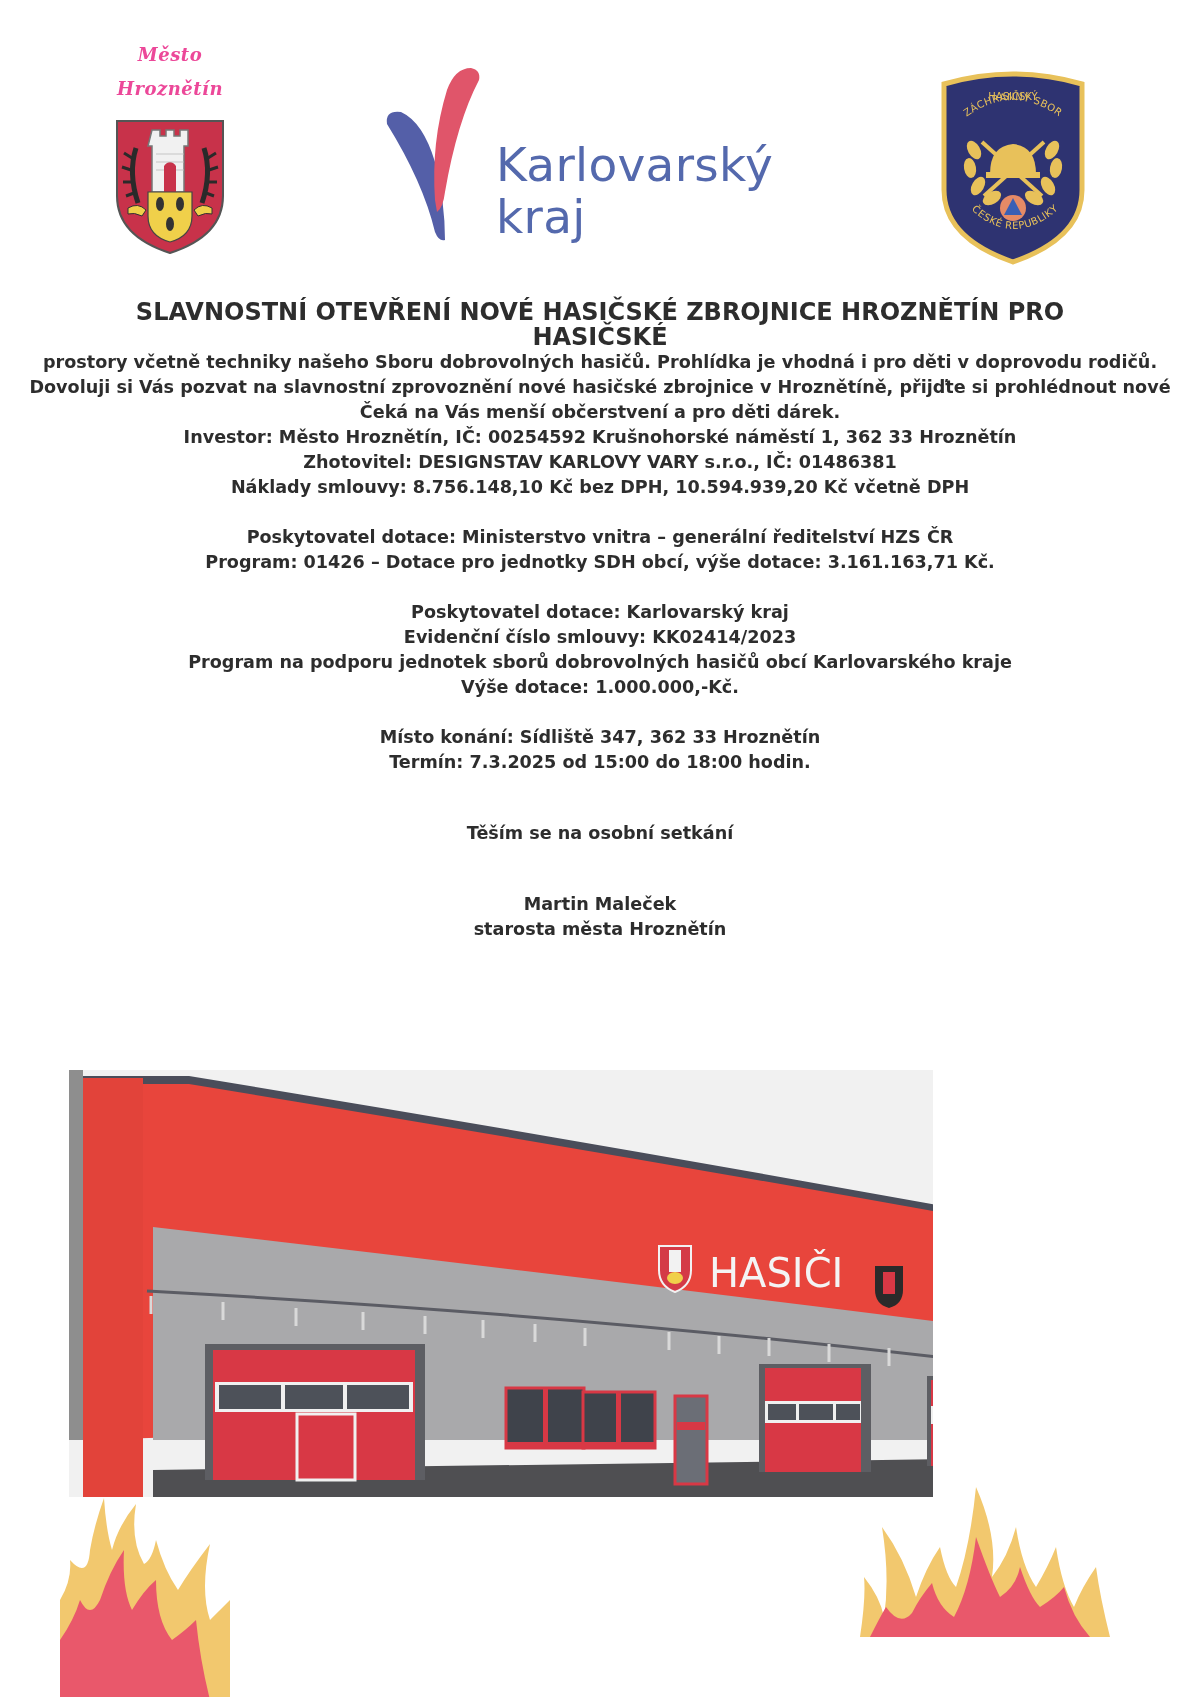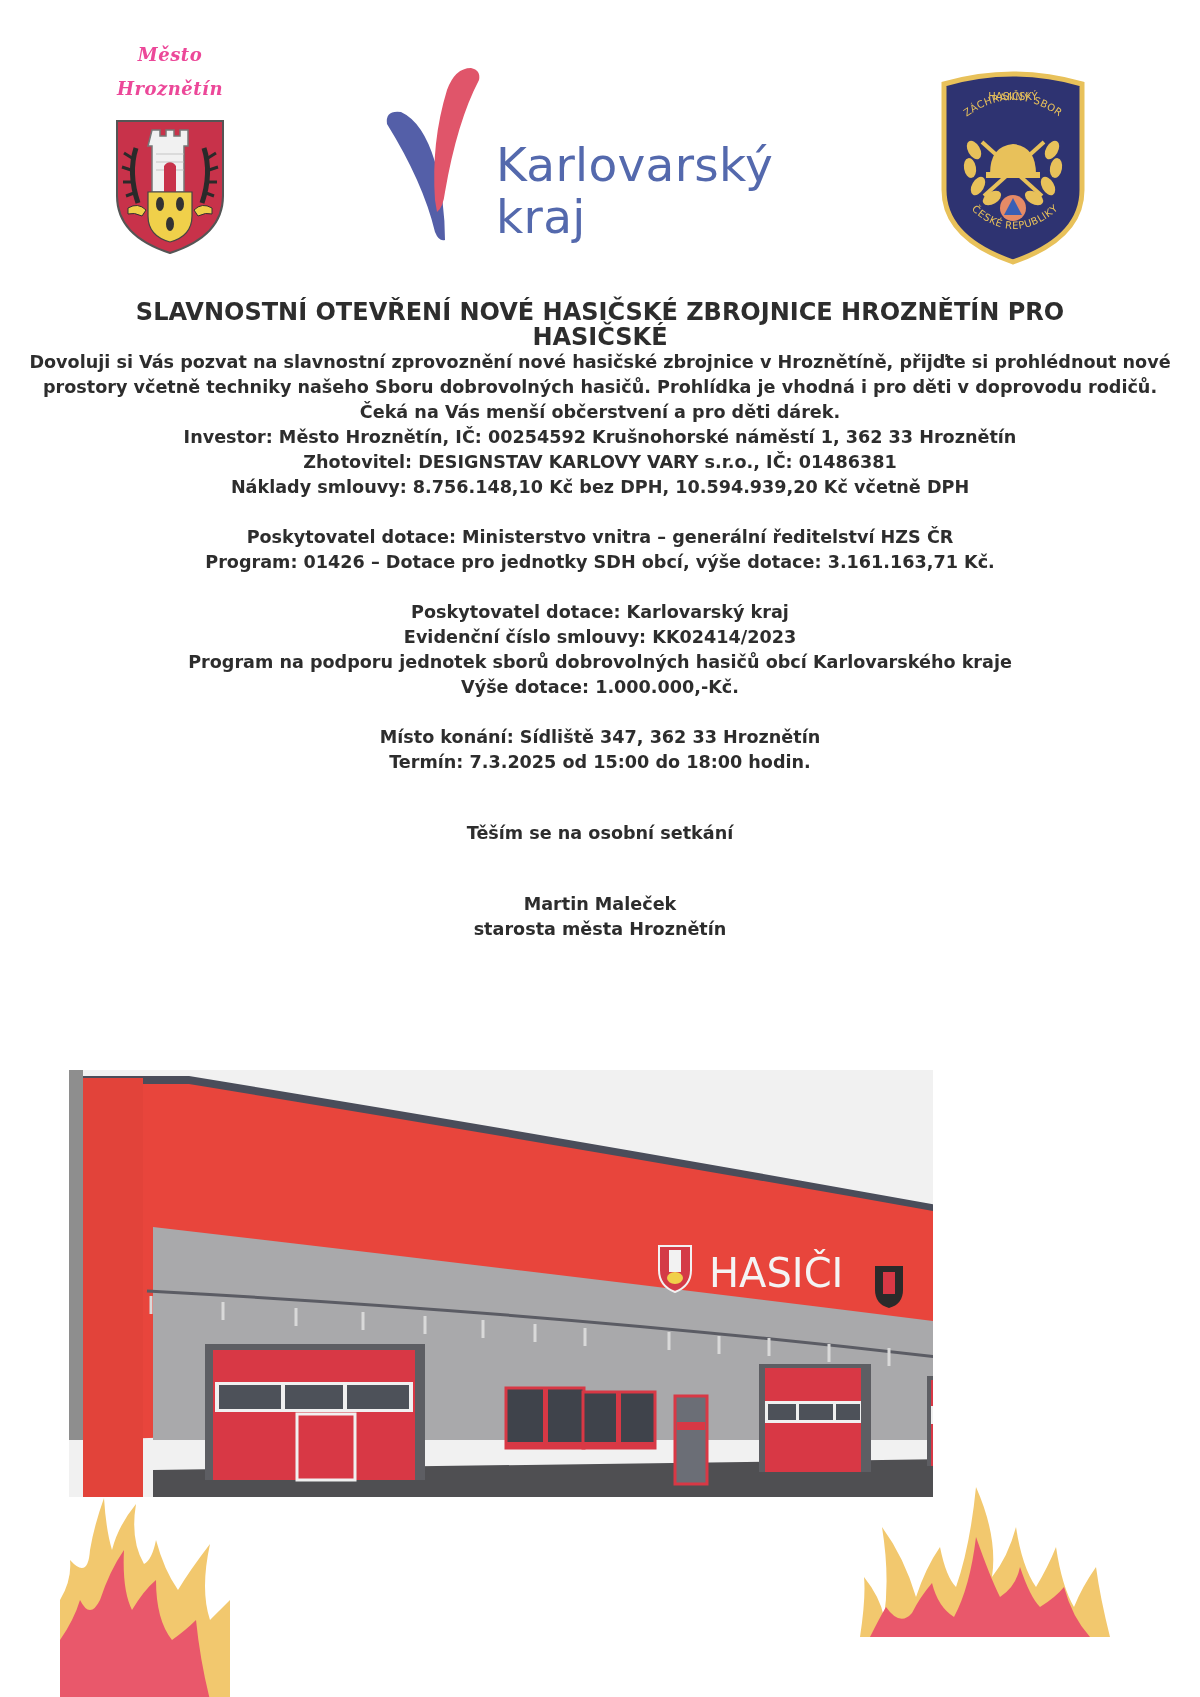--- a/index.html
+++ b/index.html
@@ -109,22 +109,22 @@
 
   <path d="M52 104 Q52 76 75 74 Q98 76 98 104 Z" fill="#e8c15a"></path>
   <rect x="48" y="102" width="54" height="6" fill="#e8c15a"></rect>
   <circle cx="75" cy="138" r="13" fill="#e58a66"></circle>
   <path d="M75 128 L84 145 H66 Z" fill="#3a5fb5"></path>
 </svg>
 
 <div class="doc">
   <div class="line title">SLAVNOSTNÍ OTEVŘENÍ NOVÉ HASIČSKÉ ZBROJNICE HROZNĚTÍN PRO</div>
   <div class="line title">HASIČSKÉ</div>
+  <div class="line">prostory včetně techniky našeho Sboru dobrovolných hasičů. Prohlídka je vhodná i pro děti v doprovodu rodičů.</div>
   <div class="line">Dovoluji si Vás pozvat na slavnostní zprovoznění nové hasičské zbrojnice v Hroznětíně, přijďte si prohlédnout nové</div>
-  <div class="line">prostory včetně techniky našeho Sboru dobrovolných hasičů. Prohlídka je vhodná i pro děti v doprovodu rodičů.</div>
   <div class="line">Čeká na Vás menší občerstvení a pro děti dárek.</div>
   <div class="line">Investor: Město Hroznětín, IČ: 00254592 Krušnohorské náměstí 1, 362 33 Hroznětín</div>
   <div class="line">Zhotovitel: DESIGNSTAV KARLOVY VARY s.r.o., IČ: 01486381</div>
   <div class="line">Náklady smlouvy: 8.756.148,10 Kč bez DPH, 10.594.939,20 Kč včetně DPH</div>
   <div class="gap-s"></div>
   <div class="line">Poskytovatel dotace: Ministerstvo vnitra – generální ředitelství HZS ČR</div>
   <div class="line">Program: 01426 – Dotace pro jednotky SDH obcí, výše dotace: 3.161.163,71 Kč.</div>
   <div class="gap-s"></div>
   <div class="line">Poskytovatel dotace: Karlovarský kraj</div>
   <div class="line">Evidenční číslo smlouvy: KK02414/2023</div>

